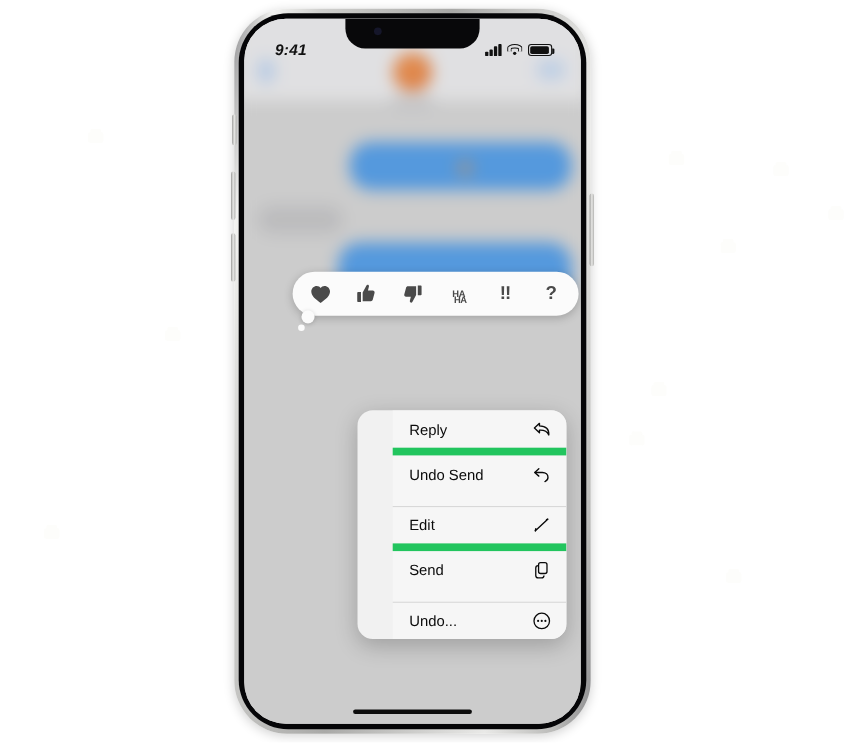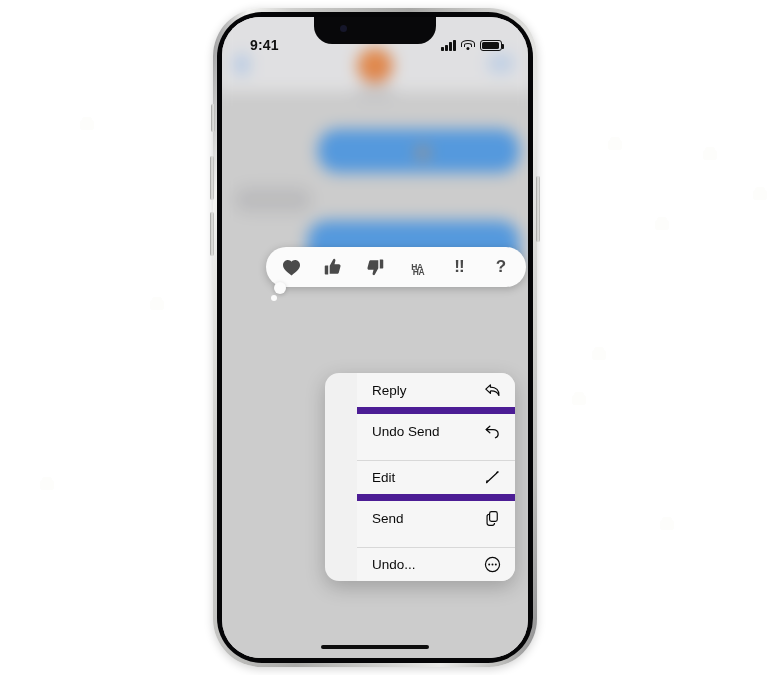--- a/index.html
+++ b/index.html
@@ -111,20 +111,21 @@
   
   #status-bar {
     position:absolute; left:0; top:0; right:0; height:46px;
     z-index:45;
     display:flex; align-items:center; justify-content:space-between;
     padding:10px 26px 0 28px;
   }
   #status-time {
     font-size:14px; font-weight:bold; color:#111;
     letter-spacing:.2px;
+    font-style:italic;
   }
   #status-icons { display:flex; align-items:center; gap:5px; }
   #signal-icon { display:flex; align-items:flex-end; gap:1.5px; height:11px; }
   #signal-icon i { display:block; width:2.6px; background:#111; border-radius:.8px; }
   #signal-icon i:nth-child(1){height:4px;}
   #signal-icon i:nth-child(2){height:6px;}
   #signal-icon i:nth-child(3){height:8.5px;}
   #signal-icon i:nth-child(4){height:11px;}
   #wifi-icon { width:14px; height:11px; position:relative; }
   #wifi-icon span { position:absolute; left:50%; transform:translateX(-50%); border:1.7px solid #111; border-bottom:none; border-radius:50% 50% 0 0; }
@@ -203,21 +204,21 @@
   .menu-group { background:#f6f6f6; }
   .menu-item {
     display:flex; align-items:center; justify-content:space-between;
     height:34px;
     padding:0 14px 0 15px;
     font-size:13.5px;
     color:#0a0a0a;
     cursor:pointer;
   }
   .menu-item + .menu-item { border-top:.5px solid #d8d8d8;margin-top:12px; }
-  .menu-group + .menu-group { border-top:7px solid #4c1d95; }
+  .menu-group + .menu-group { border-top:7px solid #22c55e; }
   .menu-icon { color:#0a0a0a; display:flex; align-items:center; }
   .menu-icon svg { display:block; }
 
   
   #home-indicator {
     position:absolute; z-index:55;
     left:50%; transform:translateX(-50%);
     bottom:9px; width:108px; height:4.5px;
     background:#0d0d0d; border-radius:3px;
   }

